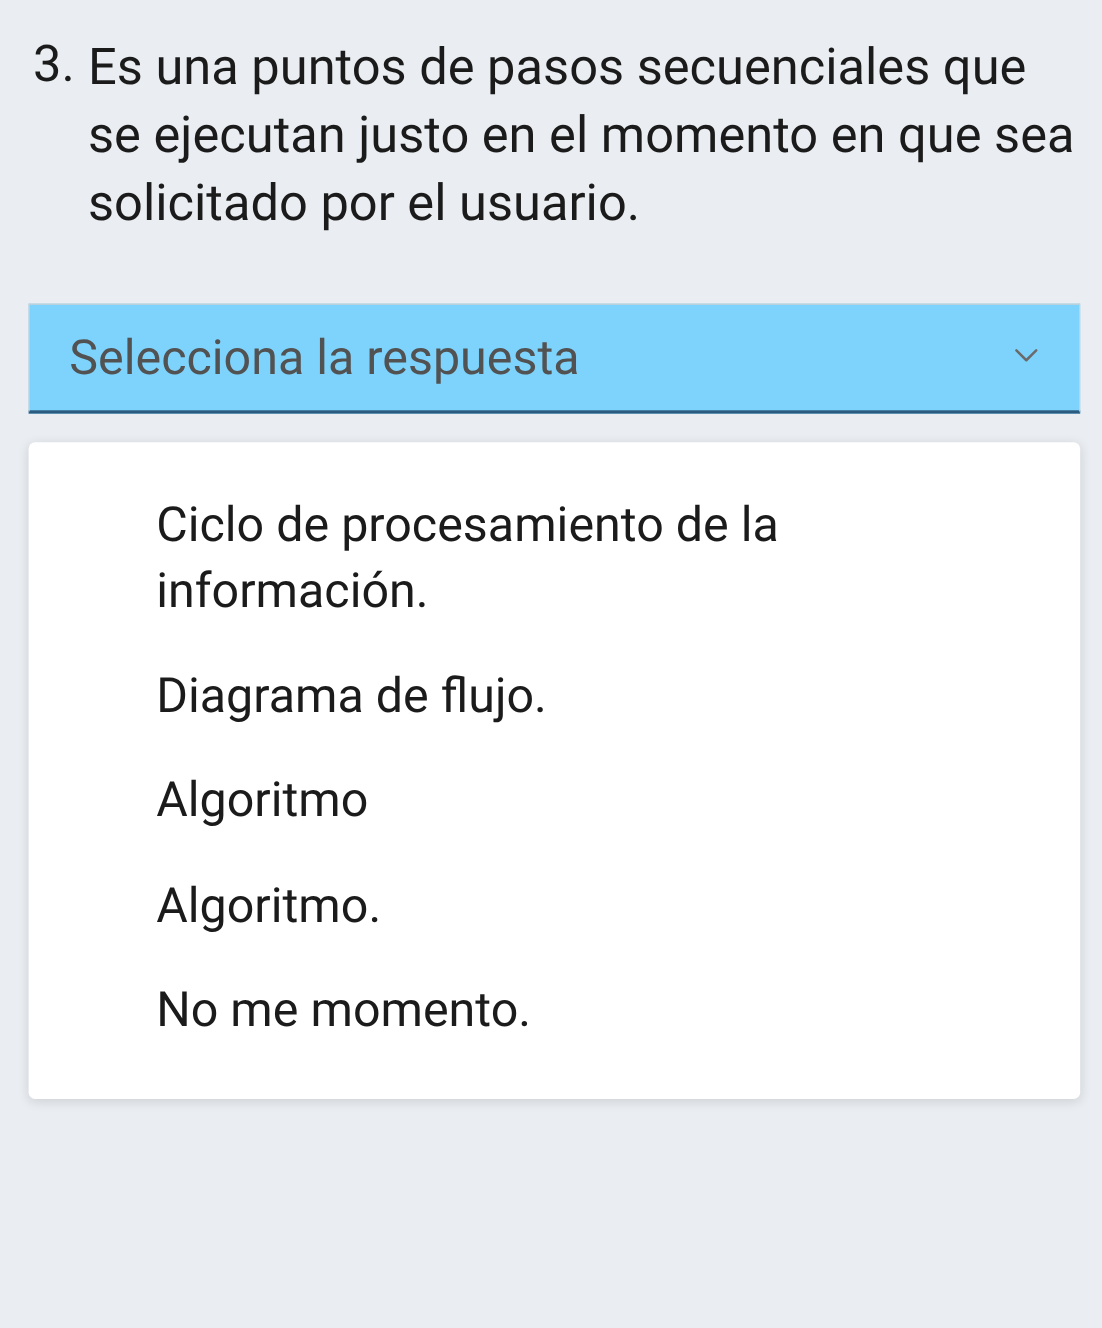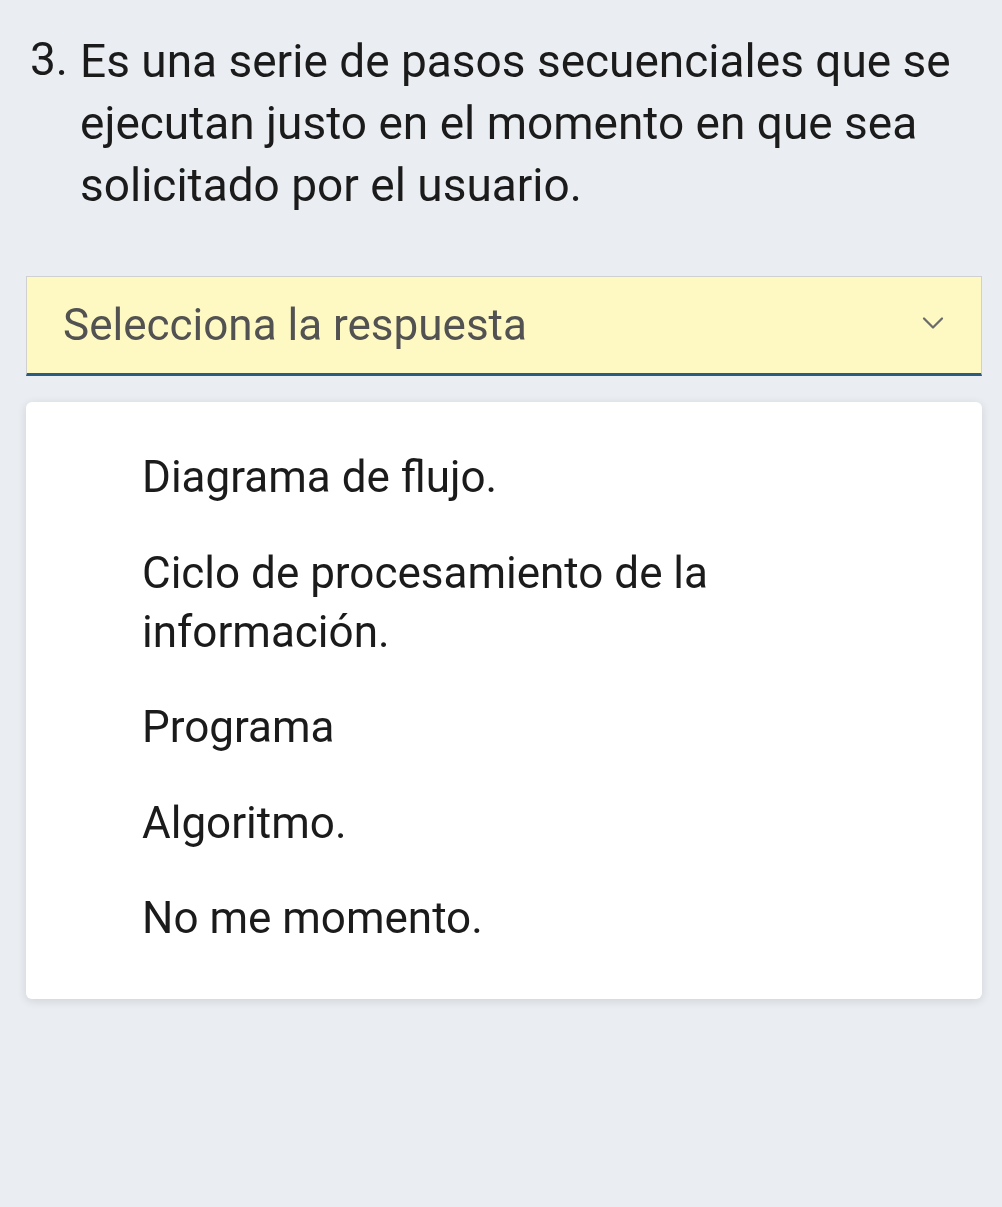--- a/index.html
+++ b/index.html
@@ -39,21 +39,21 @@
     .points-text {
       font-size: 46px;
       color: #2b5c80;
       margin-top: 2px;
       margin-left: 15px;
       line-height: 1.35;
     }
     .select-box {
       margin-top: 60px;
       margin-left: -4px;
-      background: #fef9c3;
+      background: #7dd3fc;
       border: 1px solid #d0d0d0;
       border-bottom: 3px solid #2b5c80;
       padding: 22px 30px 22px 36px;
       display: flex;
       align-items: center;
       justify-content: space-between;
       cursor: pointer;
     }
     .select-text {
       font-size: 44px;
@@ -78,33 +78,33 @@
       cursor: pointer;
     }
   </style>
 </head>
 <body>
 
 <div class="question-container">
   <div class="question-row">
     <div class="question-number">3.</div>
     <div class="question-text-wrap">
-      <div class="question-text">Es una serie de pasos secuenciales que se ejecutan justo en el momento en que sea solicitado por el usuario.</div>
+      <div class="question-text">Es una puntos de pasos secuenciales que se ejecutan justo en el momento en que sea solicitado por el usuario.</div>
     </div>
   </div>
 
   <div class="select-box">
     <span class="select-text">Selecciona la respuesta</span>
     <span class="chevron">
       <svg width="36" height="36" viewBox="0 0 24 24" fill="none" stroke="#6b6b6b" stroke-width="1.5" stroke-linecap="round" stroke-linejoin="round">
         <polyline points="6 9 12 15 18 9"></polyline>
       </svg>
     </span>
   </div>
 
   <div class="dropdown">
+    <div class="dropdown-option">Ciclo de procesamiento de la información.</div>
     <div class="dropdown-option">Diagrama de flujo.</div>
-    <div class="dropdown-option">Ciclo de procesamiento de la información.</div>
-    <div class="dropdown-option">Programa</div>
+    <div class="dropdown-option">Algoritmo</div>
     <div class="dropdown-option">Algoritmo.</div>
     <div class="dropdown-option">No me momento.</div>
   </div>
 </div>
 
 </body></html>

